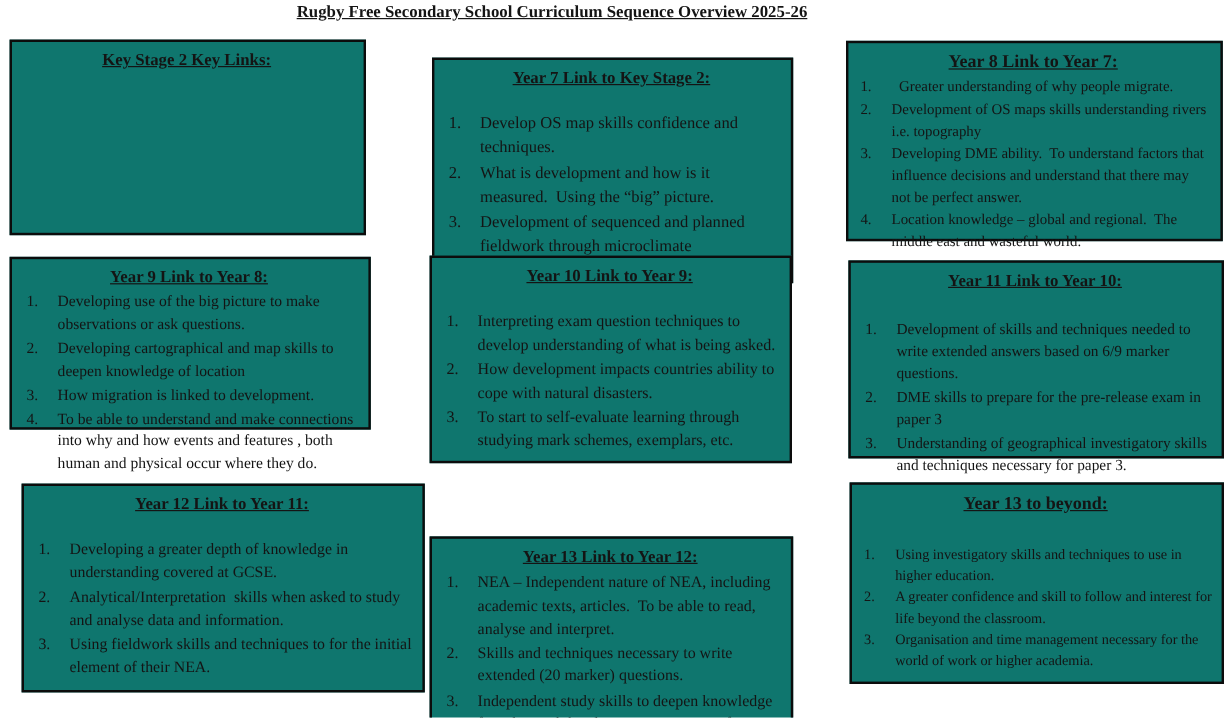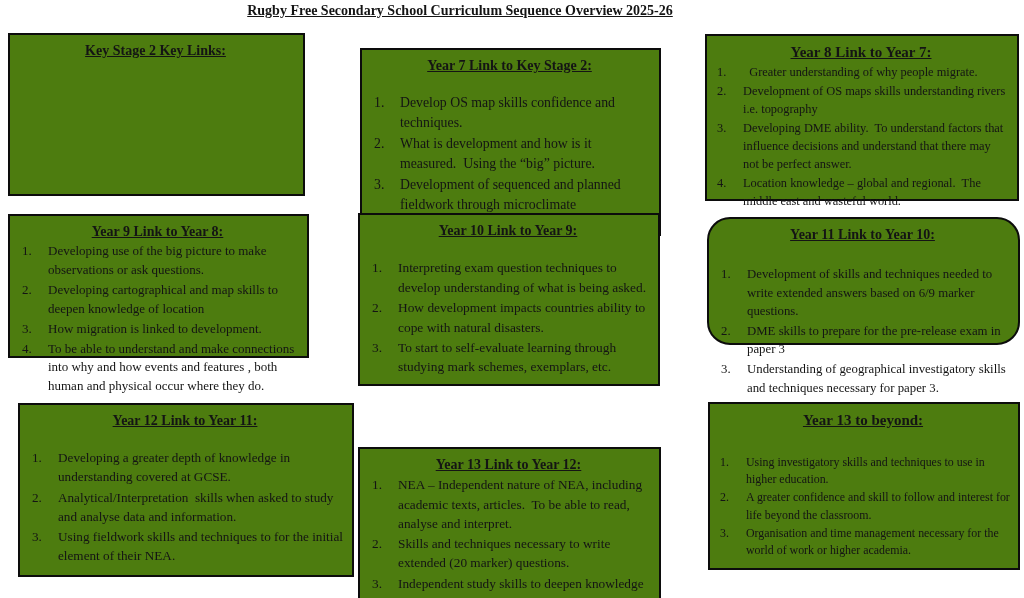--- a/index.html
+++ b/index.html
@@ -16,21 +16,21 @@
     position: absolute; top: 3px; left: 0; width: 920px;
     text-align: center;
     font-size: 14px; font-weight: bold;
     text-decoration: underline;
   }
 
   .box {
     position: absolute;
     border: 2px solid #0c0c0c;
     box-sizing: border-box;
-    background: #4d7c0f;
+    background: #0f766e;
     padding: 4px 8px 4px 6px;
     line-height: 1.45;
   }
   .box-title {
     text-align: center;
     font-weight: bold;
     text-decoration: underline;
     font-size: 14px;
     margin-top: 2px;
   }
@@ -44,21 +44,21 @@
   .paras p { margin: 0; }
   .paras p + p { margin-top: 17px; }
   .paras { margin-top: 18px; }
 
   
   .b1 { left: 8px;   top: 33px;  width: 297px; height: 163px; font-size: 13.5px; }
   .b2 { left: 360px; top: 48px;  width: 301px; height: 188px; font-size: 13.8px; }
   .b3 { left: 705px; top: 34px;  width: 314px; height: 167px; font-size: 12.4px; }
   .b4 { left: 8px;   top: 214px; width: 301px; height: 144px; font-size: 13px; }
   .b5 { left: 358px; top: 213px; width: 302px; height: 173px; font-size: 13.4px; }
-  .b6 { left: 707px; top: 217px; width: 313px; height: 128px; font-size: 12.8px; border-radius: 23px; }
+  .b6 { left: 707px; top: 217px; width: 313px; height: 165px; font-size: 12.8px; }
   .b7 { left: 18px;  top: 403px; width: 336px; height: 174px; font-size: 13.2px; }
   .b8 { left: 358px; top: 412px; width: 303px; height: 180px; font-size: 13.3px; margin-top: 35px; }
   .b9 { left: 708px; top: 402px; width: 312px; height: 168px; font-size: 11.9px; }
 
   .b3 .box-title, .b9 .box-title { font-size: 15px; }
   .b3 .num, .b9 .num { flex-basis: 30px; padding-left: 4px; }
   .b3 .list { margin-top: 0; }
   .b4 .list, .b8 .list { margin-top: 0; }
   .b6 .list.gap { margin-top: 20px; }
   .b9 .list.gap { margin-top: 22px; }

